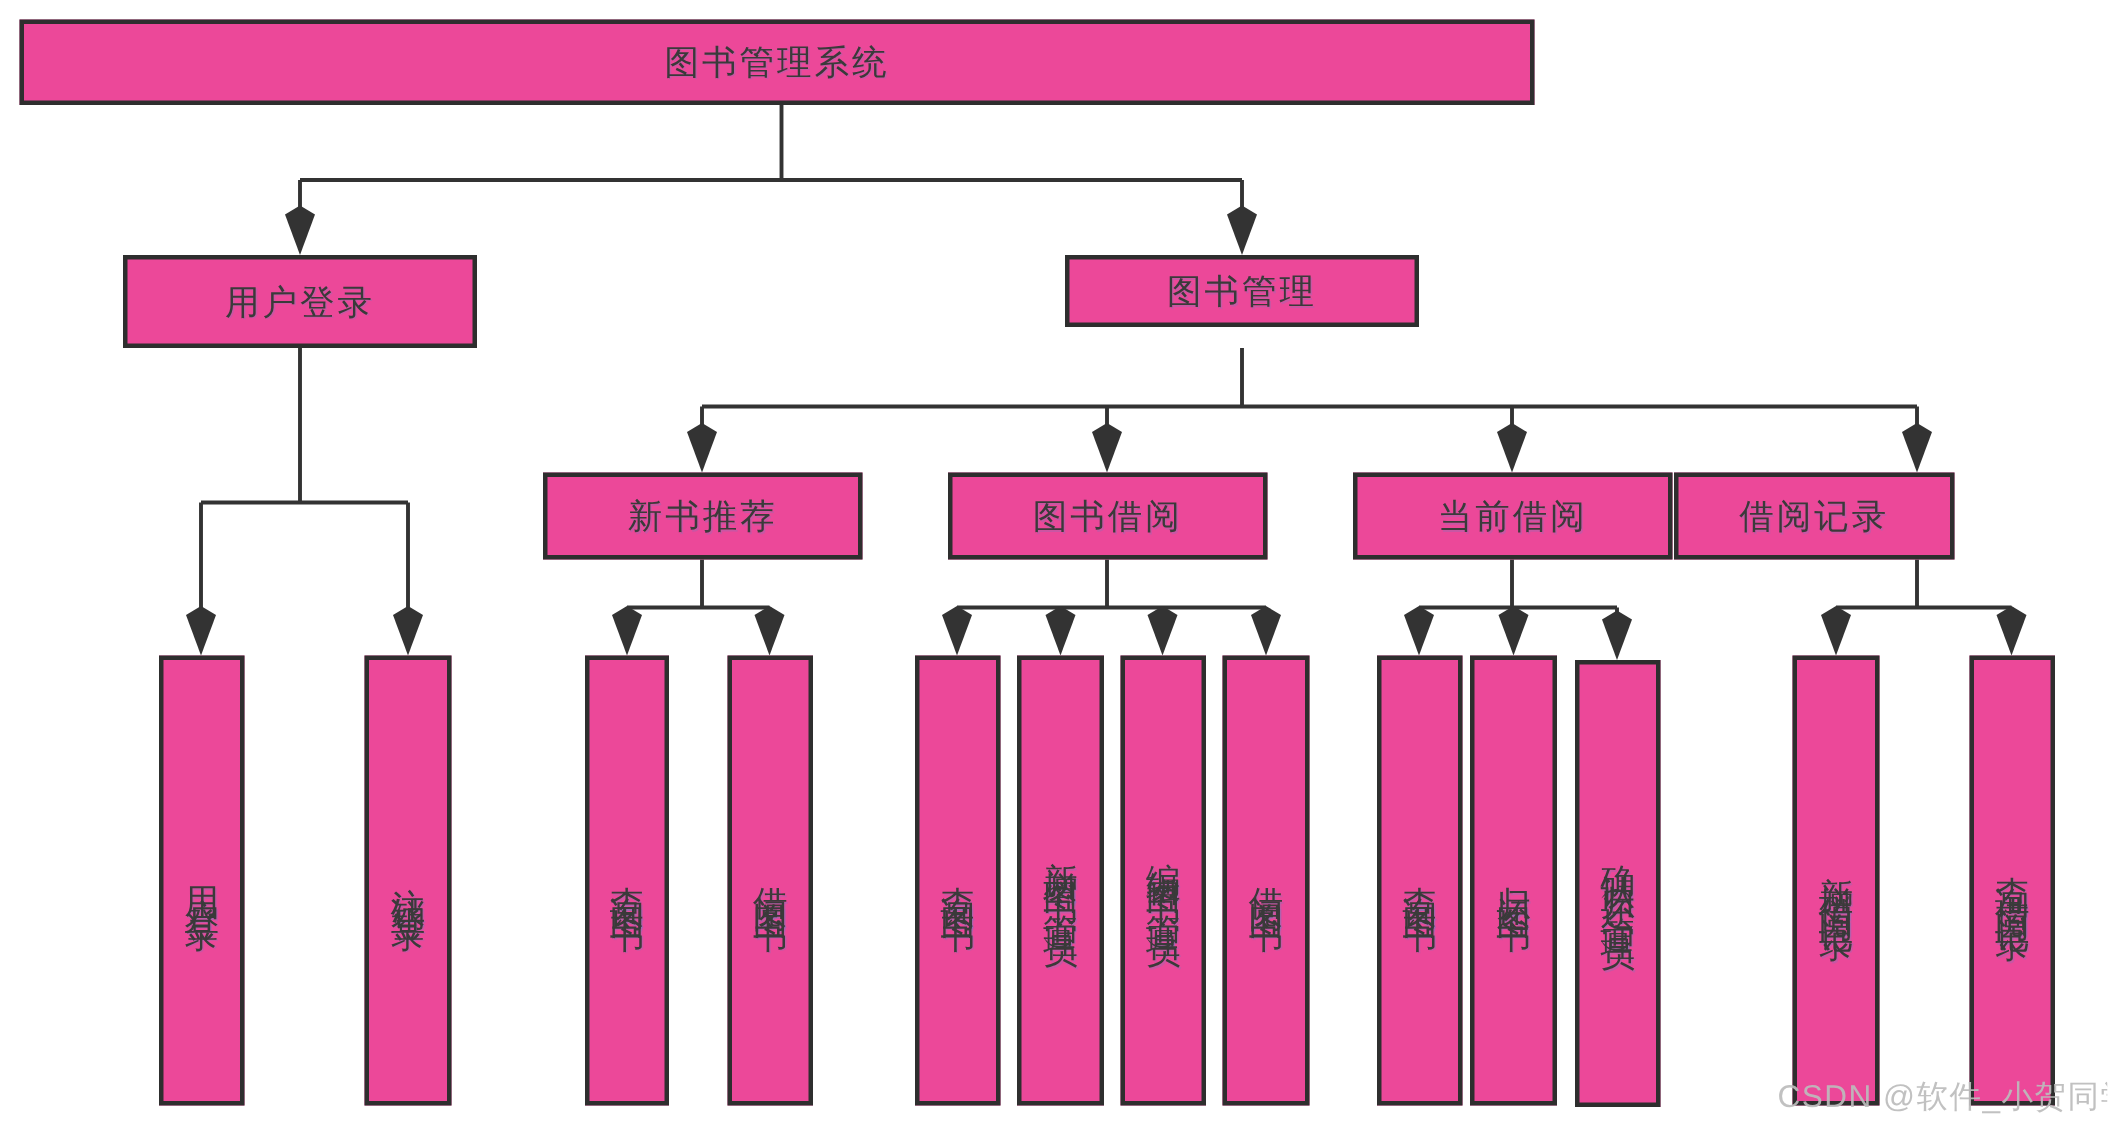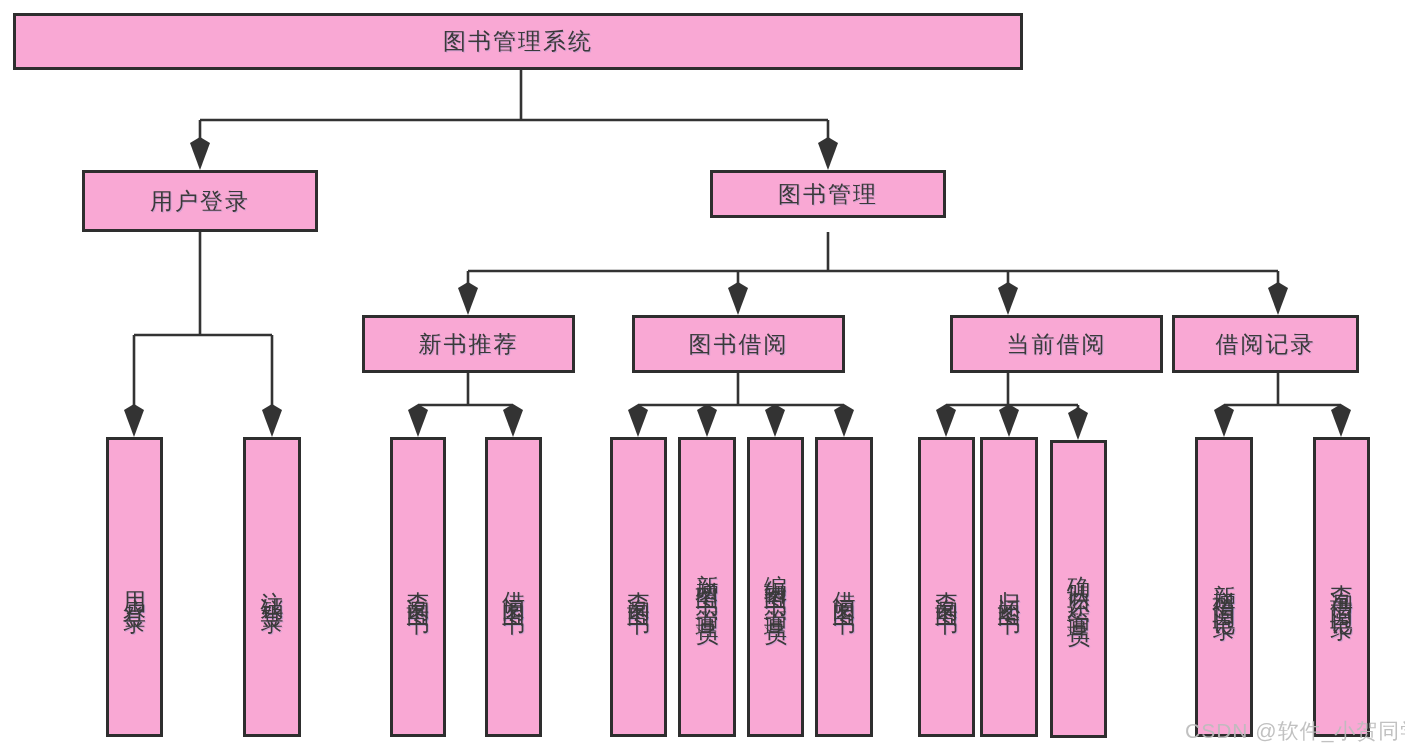--- a/index.html
+++ b/index.html
@@ -2,21 +2,21 @@
 <html><head>
 <meta charset="utf-8">
 <style>
   html,body{margin:0;padding:0;background:#ffffff;}
   .canvas{
     position:relative;width:1405px;height:747px;background:#ffffff;
     font-family:"Liberation Sans",sans-serif;overflow:hidden;
   }
   .connector-svg{position:absolute;left:0;top:0;z-index:1;}
   .node{
-    position:absolute;box-sizing:border-box;background:#f9a8d4;
+    position:absolute;box-sizing:border-box;background:#ec4899;
     border:3px solid #2e2e2e;color:#3a3a3a;
     display:flex;align-items:center;justify-content:center;
     font-size:23px;letter-spacing:2px;line-height:1;z-index:2;
     text-shadow:1px 1px 0 rgba(90,130,200,0.25);
   }
   .node.v{
     writing-mode:vertical-rl;text-orientation:mixed;
     font-size:23px;letter-spacing:7px;padding:6px 0;
   }
   .watermark{
@@ -99,22 +99,22 @@
     </g>
   </svg>
 
   <div class="node" style="left:13px;top:13px;width:1010px;height:57px;">图书管理系统</div>
 
   <div class="node" style="left:82px;top:170px;width:236px;height:62px;">用户登录</div>
   <div class="node" style="left:710px;top:170px;width:236px;height:48px;">图书管理</div>
 
   <div class="node" style="left:362px;top:315px;width:213px;height:58px;text-align:right;">新书推荐</div>
   <div class="node" style="left:632px;top:315px;width:213px;height:58px;">图书借阅</div>
-  <div class="node" style="left:902px;top:315px;width:213px;height:58px;margin-left:48px;">当前借阅</div>
-  <div class="node" style="left:1172px;top:315px;width:187px;height:58px;">借阅记录</div>
+  <div class="node" style="left:902px;top:315px;width:213px;height:58px;">当前借阅</div>
+  <div class="node" style="left:1116px;top:315px;width:187px;height:58px;">借阅记录</div>
 
   <div class="node v" style="left:106px;top:437px;width:57px;height:300px;">用户登录</div>
   <div class="node v" style="left:243px;top:437px;width:58px;height:300px;">注销登录</div>
 
   <div class="node v" style="left:390px;top:437px;width:56px;height:300px;">查询图书</div>
   <div class="node v" style="left:485px;top:437px;width:57px;height:300px;">借阅图书</div>
 
   <div class="node v" style="left:610px;top:437px;width:57px;height:300px;">查询图书</div>
   <div class="node v" style="left:678px;top:437px;width:58px;height:300px;">新增图书（管理员）</div>
   <div class="node v" style="left:747px;top:437px;width:57px;height:300px;">编辑图书（管理员）</div>

